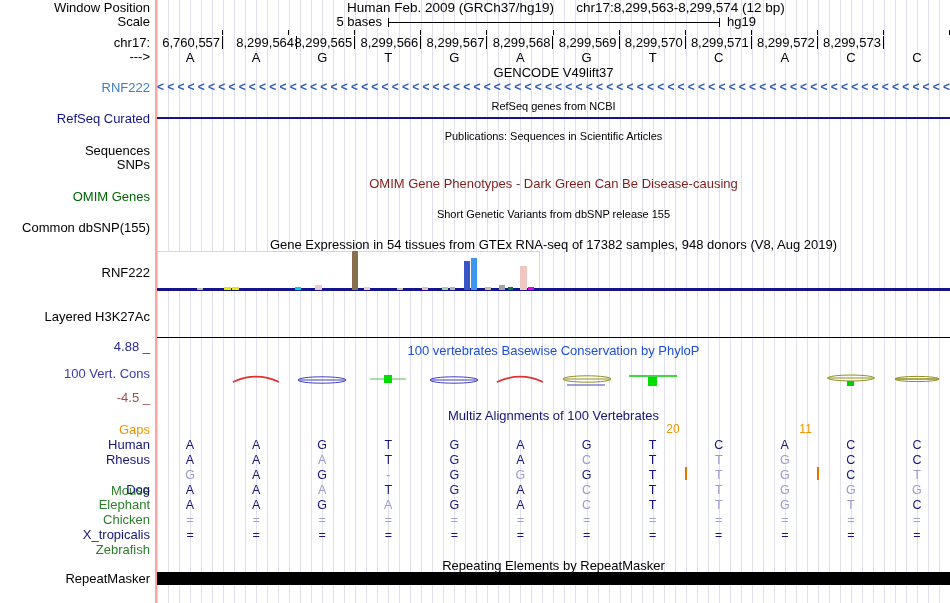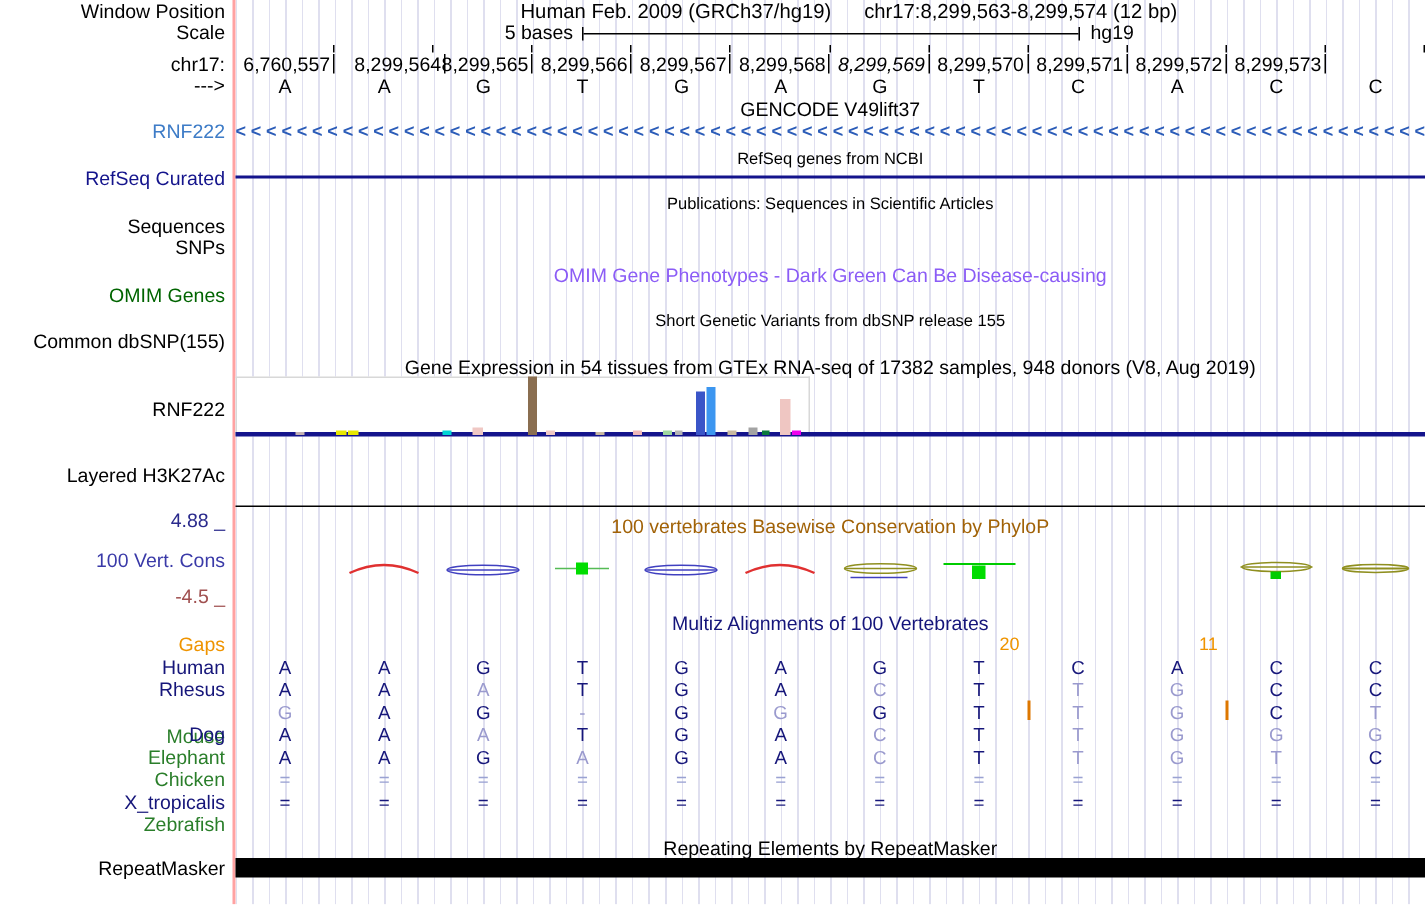--- a/index.html
+++ b/index.html
@@ -56,52 +56,52 @@
   <div class="llabel" style="top:81px;color:#3e7cc7">RNF222</div>
 
   <div class="title small" style="top:99px">RefSeq genes from NCBI</div>
   <div class="llabel" style="top:112px;color:#14148c">RefSeq Curated</div>
   <div class="hline" style="top:117px;height:2px;background:#14148c"></div>
 
   <div class="title small" style="top:129px">Publications: Sequences in Scientific Articles</div>
   <div class="llabel" style="top:144px">Sequences</div>
   <div class="llabel" style="top:158px">SNPs</div>
 
-  <div class="title" style="top:177px;color:#8b5cf6">OMIM Gene Phenotypes - Dark Green Can Be Disease-causing</div>
+  <div class="title" style="top:177px;color:#7f1d1d">OMIM Gene Phenotypes - Dark Green Can Be Disease-causing</div>
   <div class="llabel" style="top:190px;color:#006400">OMIM Genes</div>
 
   <div class="title small" style="top:207px">Short Genetic Variants from dbSNP release 155</div>
   <div class="llabel" style="top:221px">Common dbSNP(155)</div>
 
   <div class="title" style="top:238px">Gene Expression in 54 tissues from GTEx RNA-seq of 17382 samples, 948 donors (V8, Aug 2019)</div>
   <div class="gtexbox"></div>
   <div class="llabel" style="top:266px">RNF222</div>
   <div class="hline" style="top:288px;height:3px;background:#14148c"></div>
 
   <div class="llabel" style="top:310px">Layered H3K27Ac</div>
   <div class="hline" style="top:337px;height:1px;background:#000"></div>
 
   <div class="llabel" style="top:340px;color:#2a2a8c">4.88 _</div>
-  <div class="title" style="top:344px;color:#a16207">100 vertebrates Basewise Conservation by PhyloP</div>
+  <div class="title" style="top:344px;color:#1d4ed8">100 vertebrates Basewise Conservation by PhyloP</div>
   <div class="llabel" style="top:367px;color:#3a3aa8">100 Vert. Cons</div>
   <div class="llabel" style="top:391px;color:#a05050">-4.5 _</div>
 
   <div class="title" style="top:409px;color:#14147a">Multiz Alignments of 100 Vertebrates</div>
   <div class="llabel" style="top:423px;color:#ef9400">Gaps</div>
 
   <div class="title" style="top:559px">Repeating Elements by RepeatMasker</div>
   <div class="llabel" style="top:572px">RepeatMasker</div>
   <div class="repbar"></div>
 <div class="rcell" style="left: 157px; width: 63.0833px;">6,760,557</div>
     <div class="rcell" style="left: 231px; width: 63.0833px;">8,299,564</div>
     <div class="rcell" style="left: 289.167px; width: 63.0833px;">8,299,565</div>
     <div class="rcell" style="left: 355.25px; width: 63.0833px;">8,299,566</div>
     <div class="rcell" style="left: 421.333px; width: 63.0833px;">8,299,567</div>
     <div class="rcell" style="left: 487.417px; width: 63.0833px;">8,299,568</div>
-    <div class="rcell" style="left: 553.5px; width: 63.0833px; font-style: italic;">8,299,569</div>
+    <div class="rcell" style="left: 553.5px; width: 63.0833px;">8,299,569</div>
     <div class="rcell" style="left: 619.583px; width: 63.0833px;">8,299,570</div>
     <div class="rcell" style="left: 685.667px; width: 63.0833px;">8,299,571</div>
     <div class="rcell" style="left: 751.75px; width: 63.0833px;">8,299,572</div>
     <div class="rcell" style="left: 817.833px; width: 63.0833px;">8,299,573</div>
     <div class="btick" style="left: 222.083px;"></div>
     <div class="btick" style="left: 288.167px;"></div>
     <div class="btick" style="left: 354.25px;"></div>
     <div class="btick" style="left: 420.333px;"></div>
     <div class="btick" style="left: 486.417px;"></div>
     <div class="btick" style="left: 552.5px;"></div>

